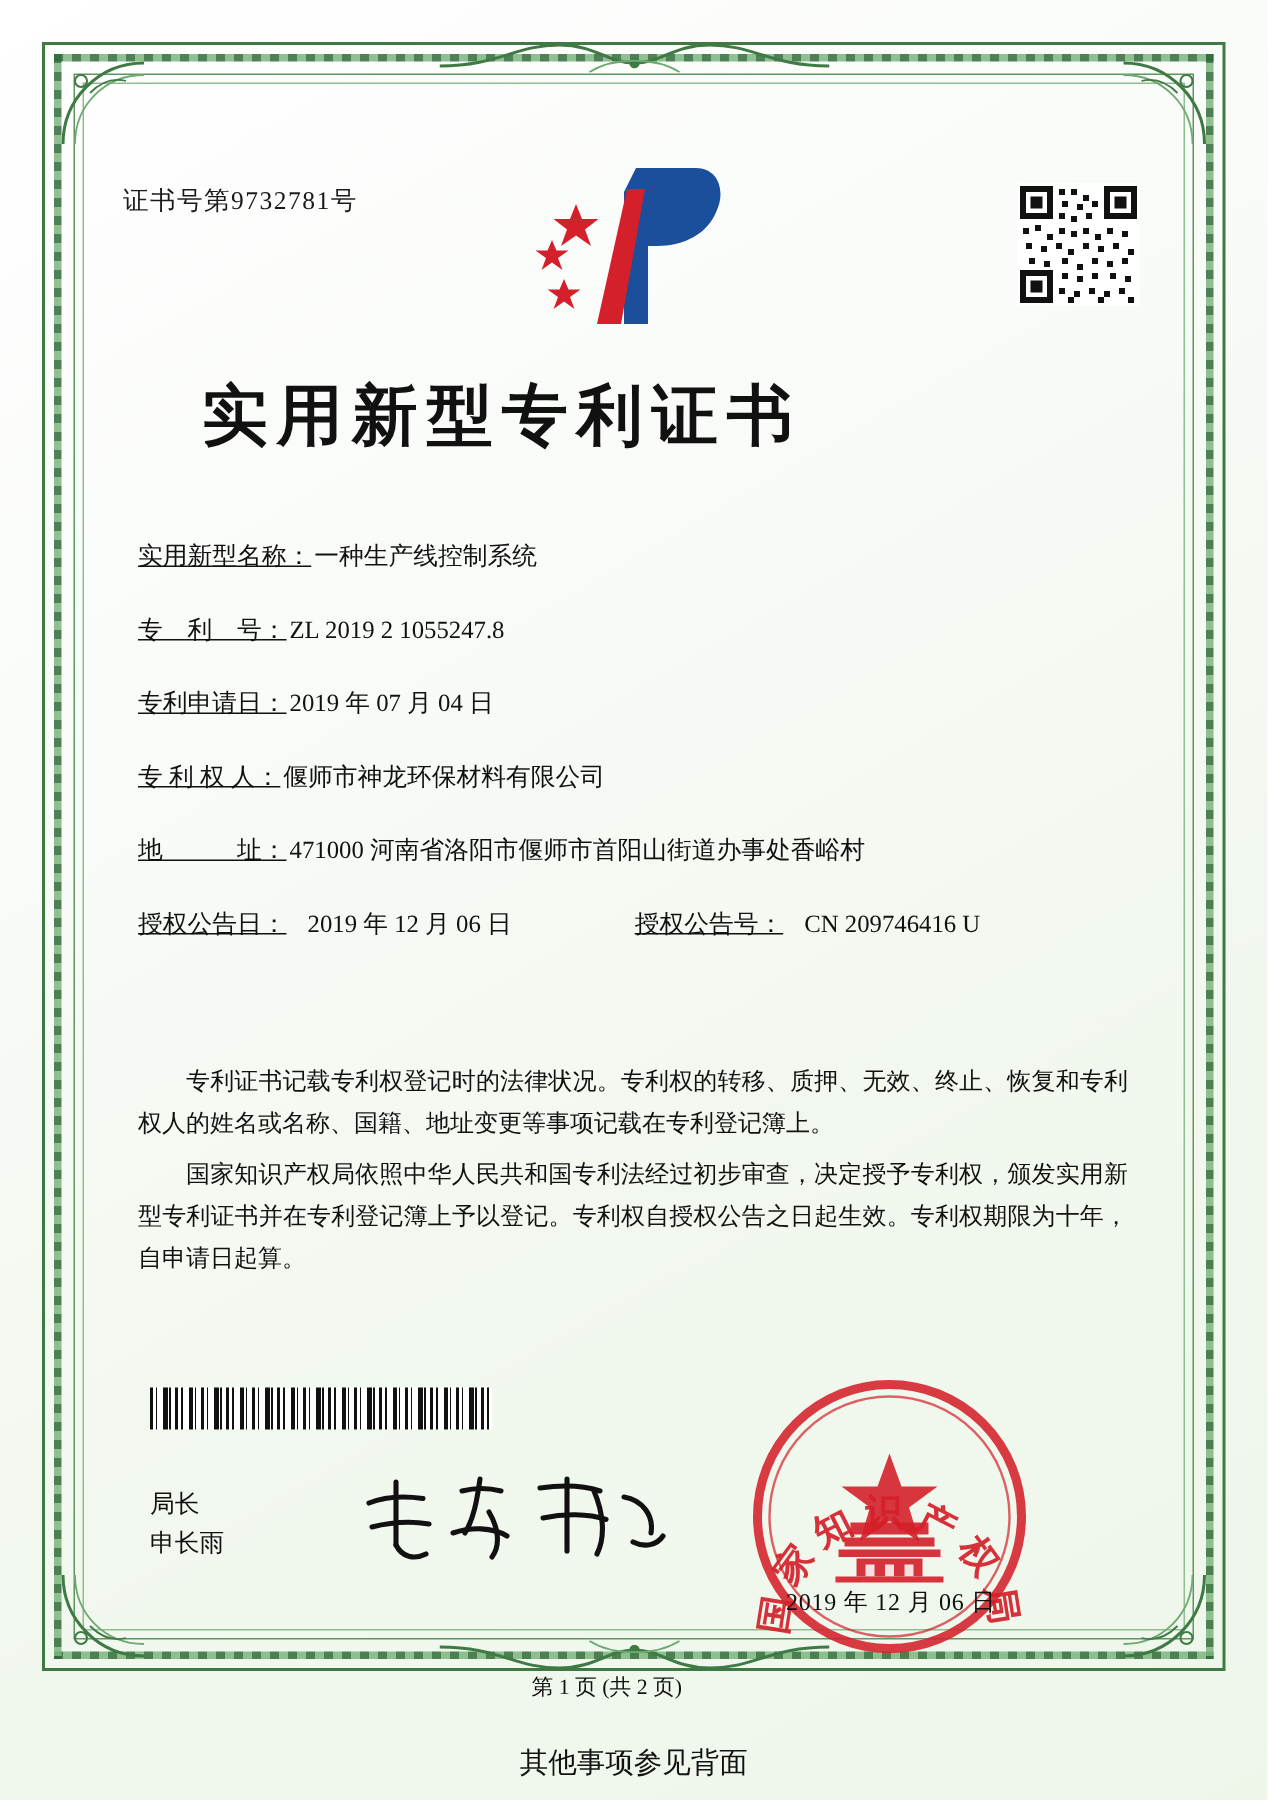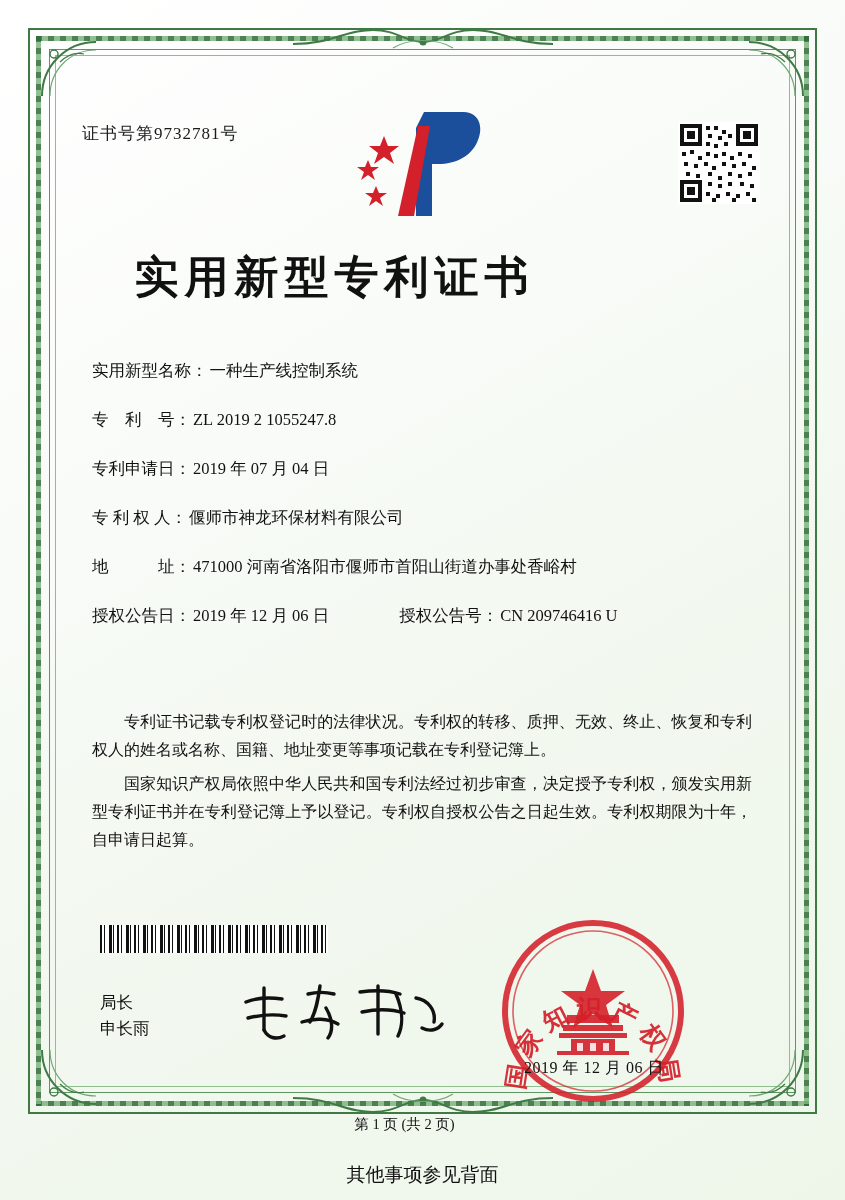--- a/index.html
+++ b/index.html
@@ -135,28 +135,29 @@
     display: flex;
     align-items: baseline;
     margin-bottom: 27px;
     font-size: 16.5px;
     color: #111;
     white-space: nowrap;
   }
   .flabel {
     flex: 0 0 auto;
     letter-spacing: 0;
+    text-decoration: underline;
   }
   .fvalue {
     flex: 0 1 auto;
     margin-left: 2px;
     text-align: center;
   }
 
-  .frow.two-col { justify-content: flex-start; }
+  .frow.two-col { justify-content: flex-start; gap: 12px; }
   .frow .col2-label { margin-left: 70px; }
 
   
   .paras {
     position: absolute;
     left: 92px; top: 708px;
     width: 660px;
     font-size: 16px;
     line-height: 28px;
     color: #111;

